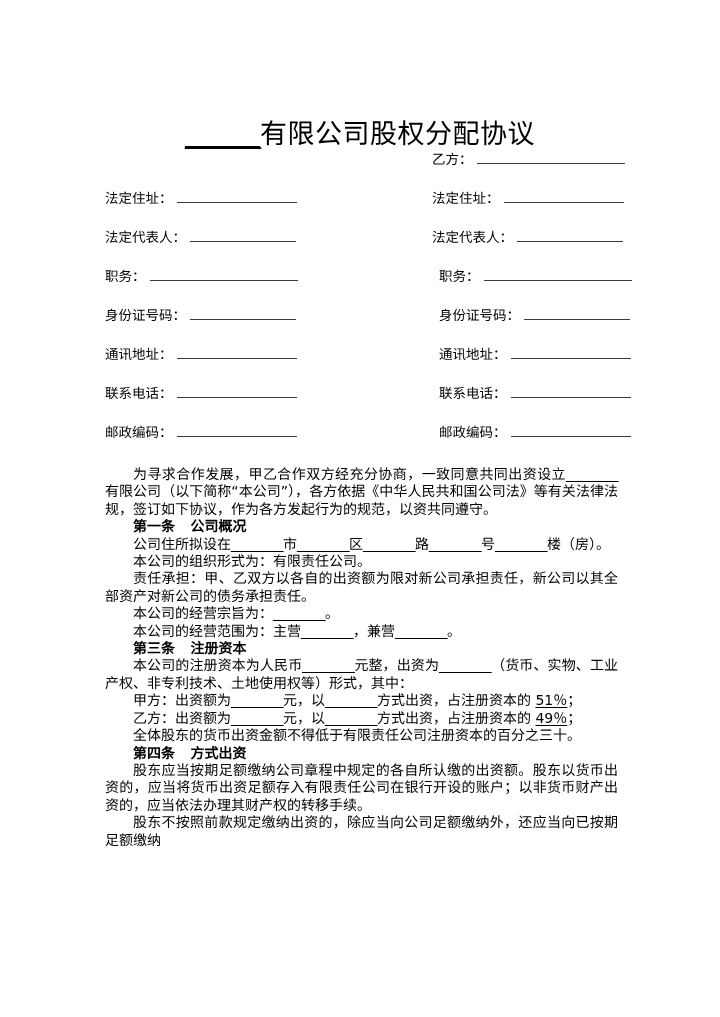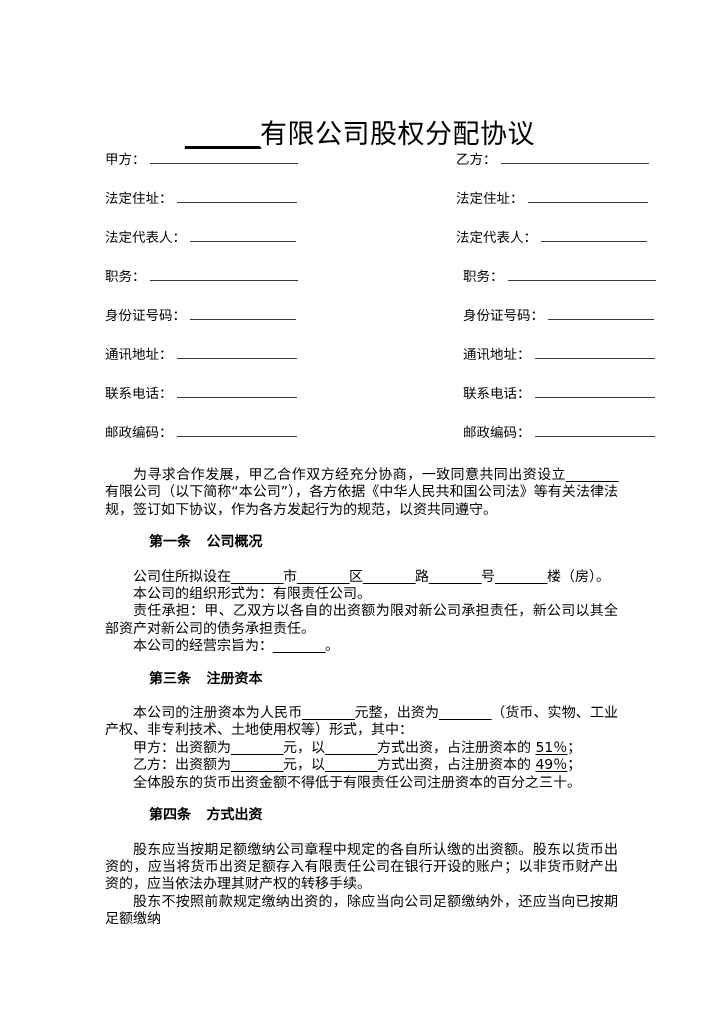--- a/index.html
+++ b/index.html
@@ -59,21 +59,21 @@
   .pcell {
     position: absolute;
     top: 0;
     font-size: 13.5px;
     line-height: 18px;
     white-space: nowrap;
     display: flex;
     align-items: baseline;
   }
   .pcell.left  { left: 0px; }
-  .pcell.right { left: 327px; margin-left: 24px; }
+  .pcell.right { left: 327px; }
   .pcell.right.indent { left: 334px; }
   .plabel {
     flex: 0 0 auto;
   }
   .pblank {
     display: inline-block;
     border-bottom: 1px solid #3a3a3a;
     height: 13px;
     margin-left: 4px;
   }
@@ -91,24 +91,23 @@
     font-size: 14px;
     line-height: 17.4px;
     text-align: justify;
     text-justify: inter-ideograph;
   }
   .para {
     margin: 0;
     text-indent: 2em;
   }
   .clause-head {
-    margin: 16px;
+    margin: 0;
     text-indent: 2em;
     font-weight: bold;
-    font-family: Liberation Mono, monospace;
   }
   .clause-head .gap {
     display: inline-block;
     width: 1.1em;
   }
   .blank-inline {
     text-decoration: underline;
     text-underline-offset: 2px;
     letter-spacing: -0.5px;
   }
@@ -122,24 +121,20 @@
 
 <div class="page">
 
   <h1 class="doc-title">
     <span class="title-blank">______</span><span>有限公司股权分配协议</span>
   </h1>
 
   <div class="parties">
 
     <div class="party-row">
-      <div class="pcell left">
-        <span class="plabel">甲方：</span>
-        <span class="pblank w-a"></span>
-      </div>
       <div class="pcell right">
         <span class="plabel">乙方：</span>
         <span class="pblank w-a"></span>
       </div>
     </div>
 
     <div class="party-row">
       <div class="pcell left">
         <span class="plabel">法定住址：</span>
         <span class="pblank w-b"></span>
@@ -227,20 +222,21 @@
 
     <p class="para"><span>公司住所拟设在</span><span class="blank-inline">________</span><span>市</span><span class="blank-inline">________</span><span>区</span><span class="blank-inline">________</span><span>路</span><span class="blank-inline">________</span><span>号</span><span class="blank-inline">________</span><span>楼（房）。</span></p>
 
     <p class="para">本公司的组织形式为：有限责任公司。</p>
 
     <p class="para">责任承担：甲、乙双方以各自的出资额为限对新公司承担责任，新公司以其全部资产对新公司的债务承担责任。</p>
 
 
     <p class="para"><span>本公司的经营宗旨为：</span><span class="blank-inline">________</span><span>。</span></p>
 
+    <p class="para"><span>本公司的经营范围为：主营</span><span class="blank-inline">________</span><span>，兼营</span><span class="blank-inline">________</span><span>。</span></p>
 
     <p class="clause-head"><span>第三条</span><span class="gap"></span><span>注册资本</span></p>
 
     <p class="para"><span>本公司的注册资本为人民币</span><span class="blank-inline">________</span><span>元整，出资为</span><span class="blank-inline">________</span><span>（货币、实物、工业产权、非专利技术、土地使用权等）形式，其中：</span></p>
 
     <p class="para"><span>甲方：出资额为</span><span class="blank-inline">________</span><span>元，以</span><span class="blank-inline">________</span><span>方式出资，占注册资本的</span>&nbsp;<span class="pct">51％</span><span>；</span></p>
 
     <p class="para"><span>乙方：出资额为</span><span class="blank-inline">________</span><span>元，以</span><span class="blank-inline">________</span><span>方式出资，占注册资本的</span>&nbsp;<span class="pct">49％</span><span>；</span></p>
 
     <p class="para">全体股东的货币出资金额不得低于有限责任公司注册资本的百分之三十。</p>

